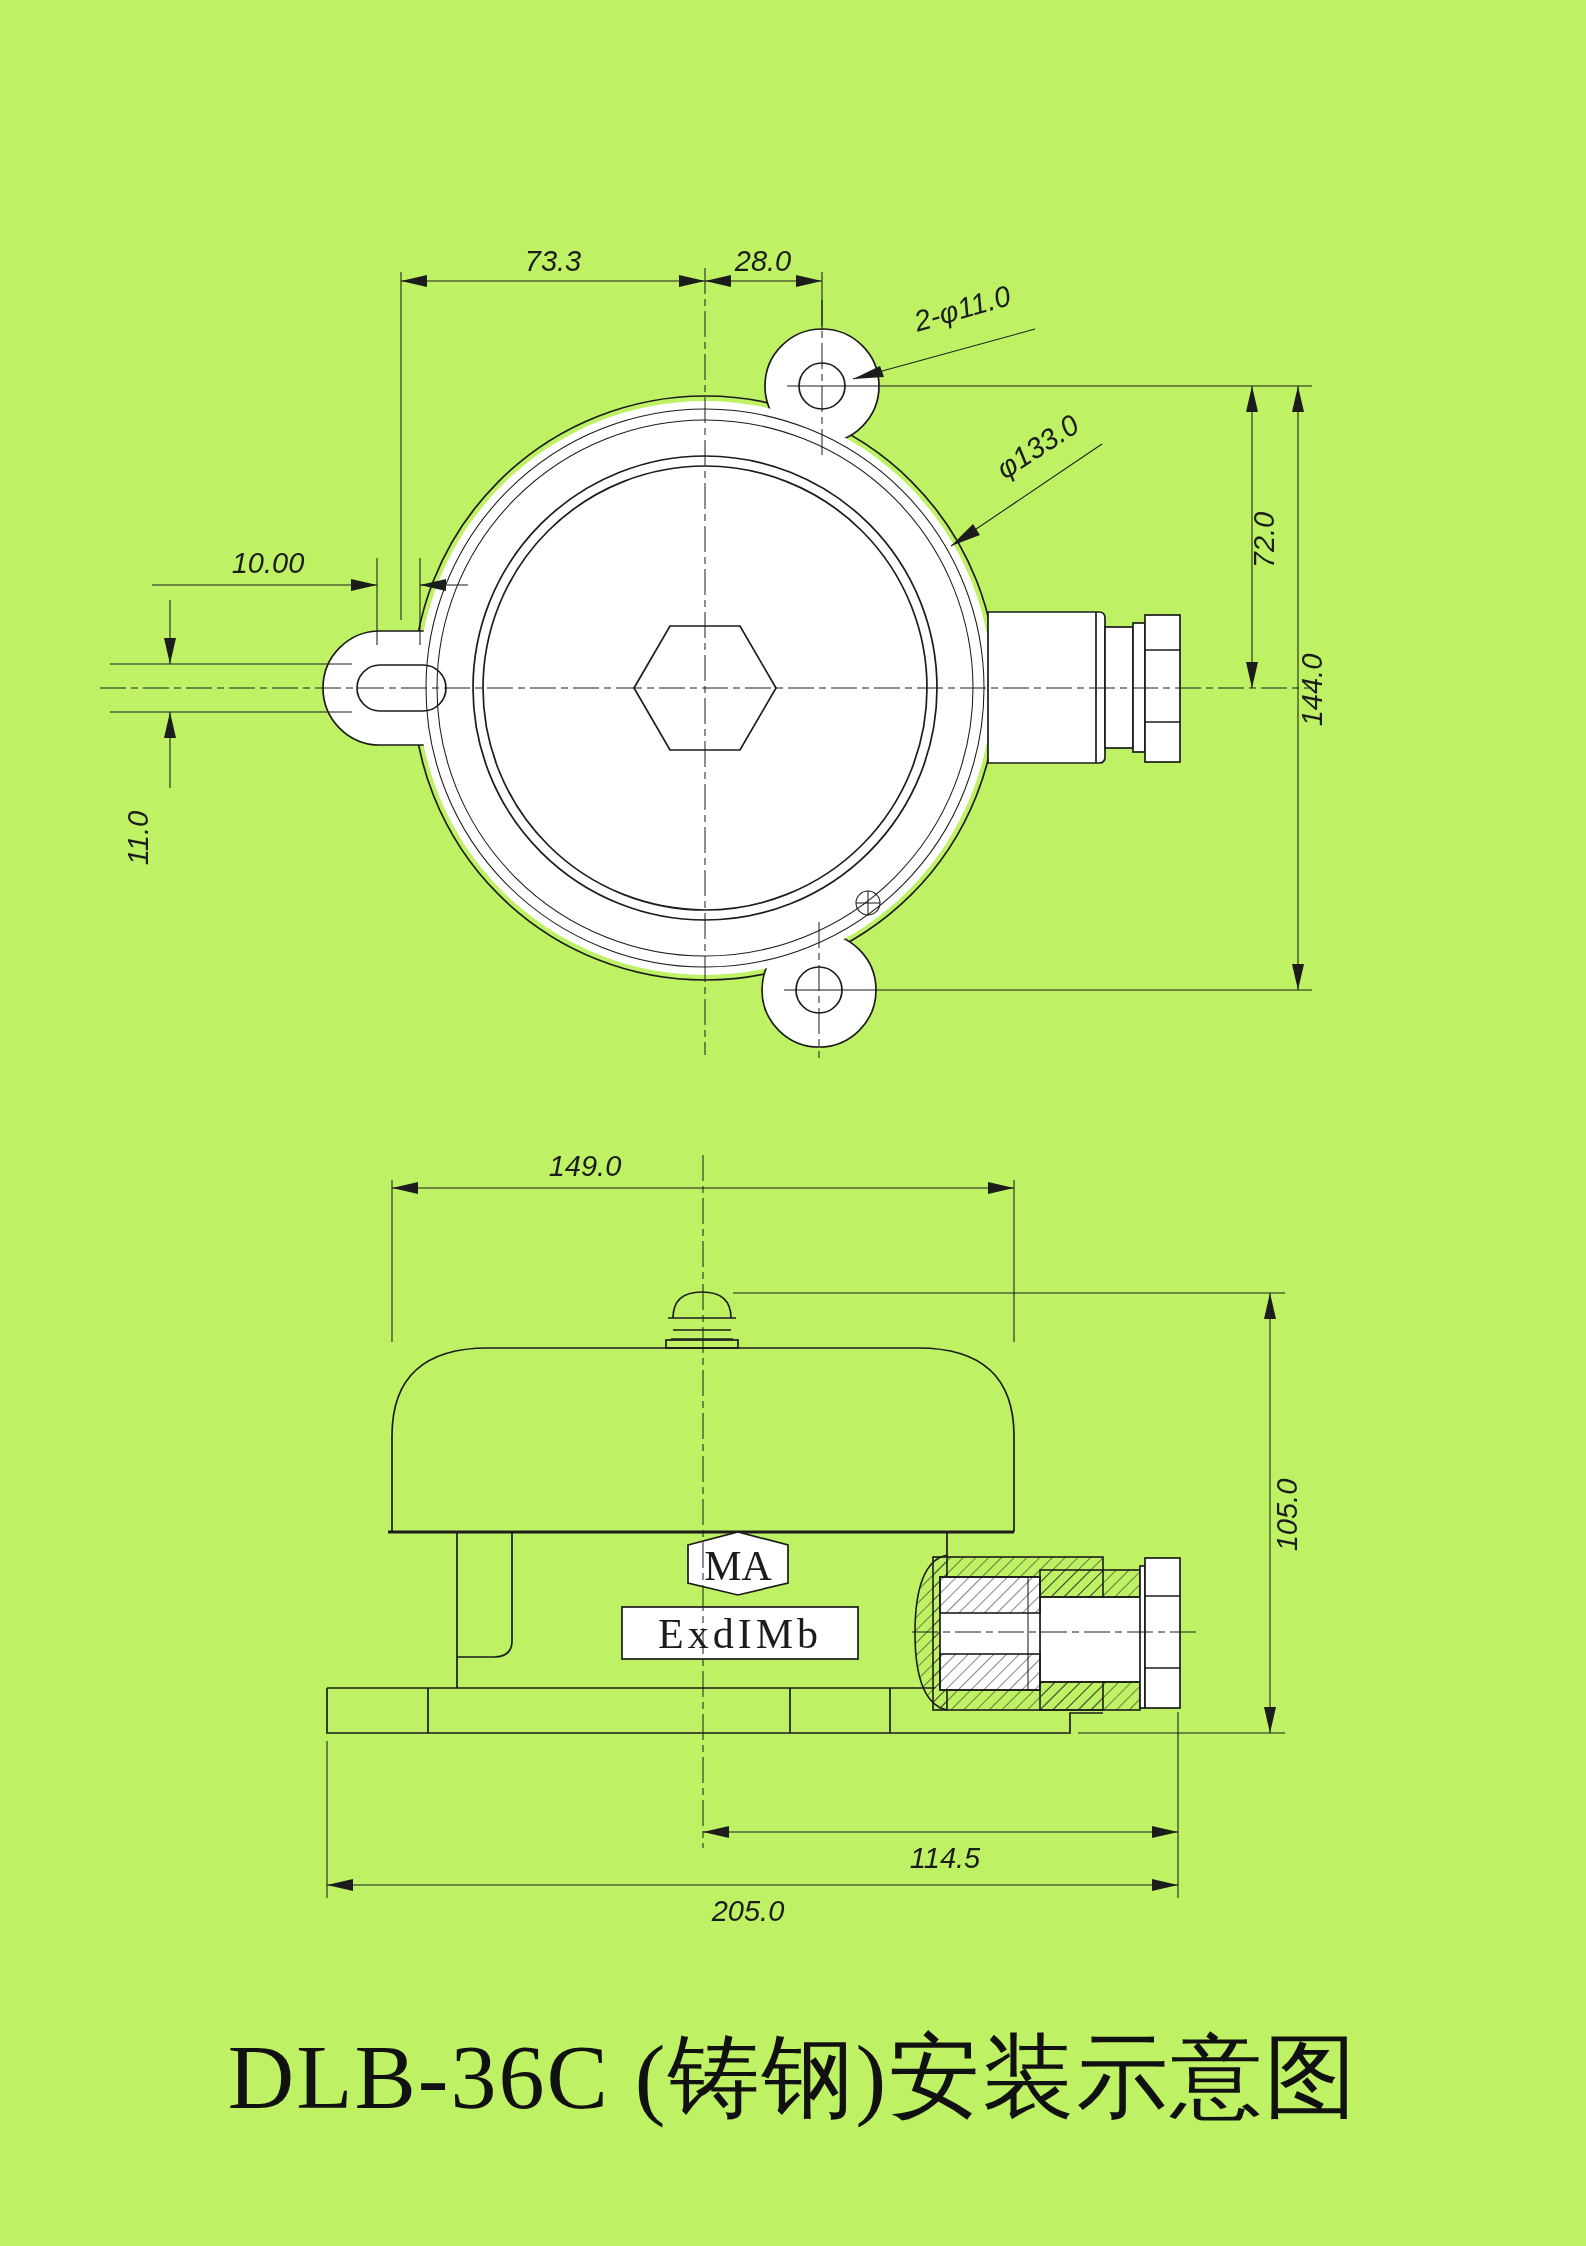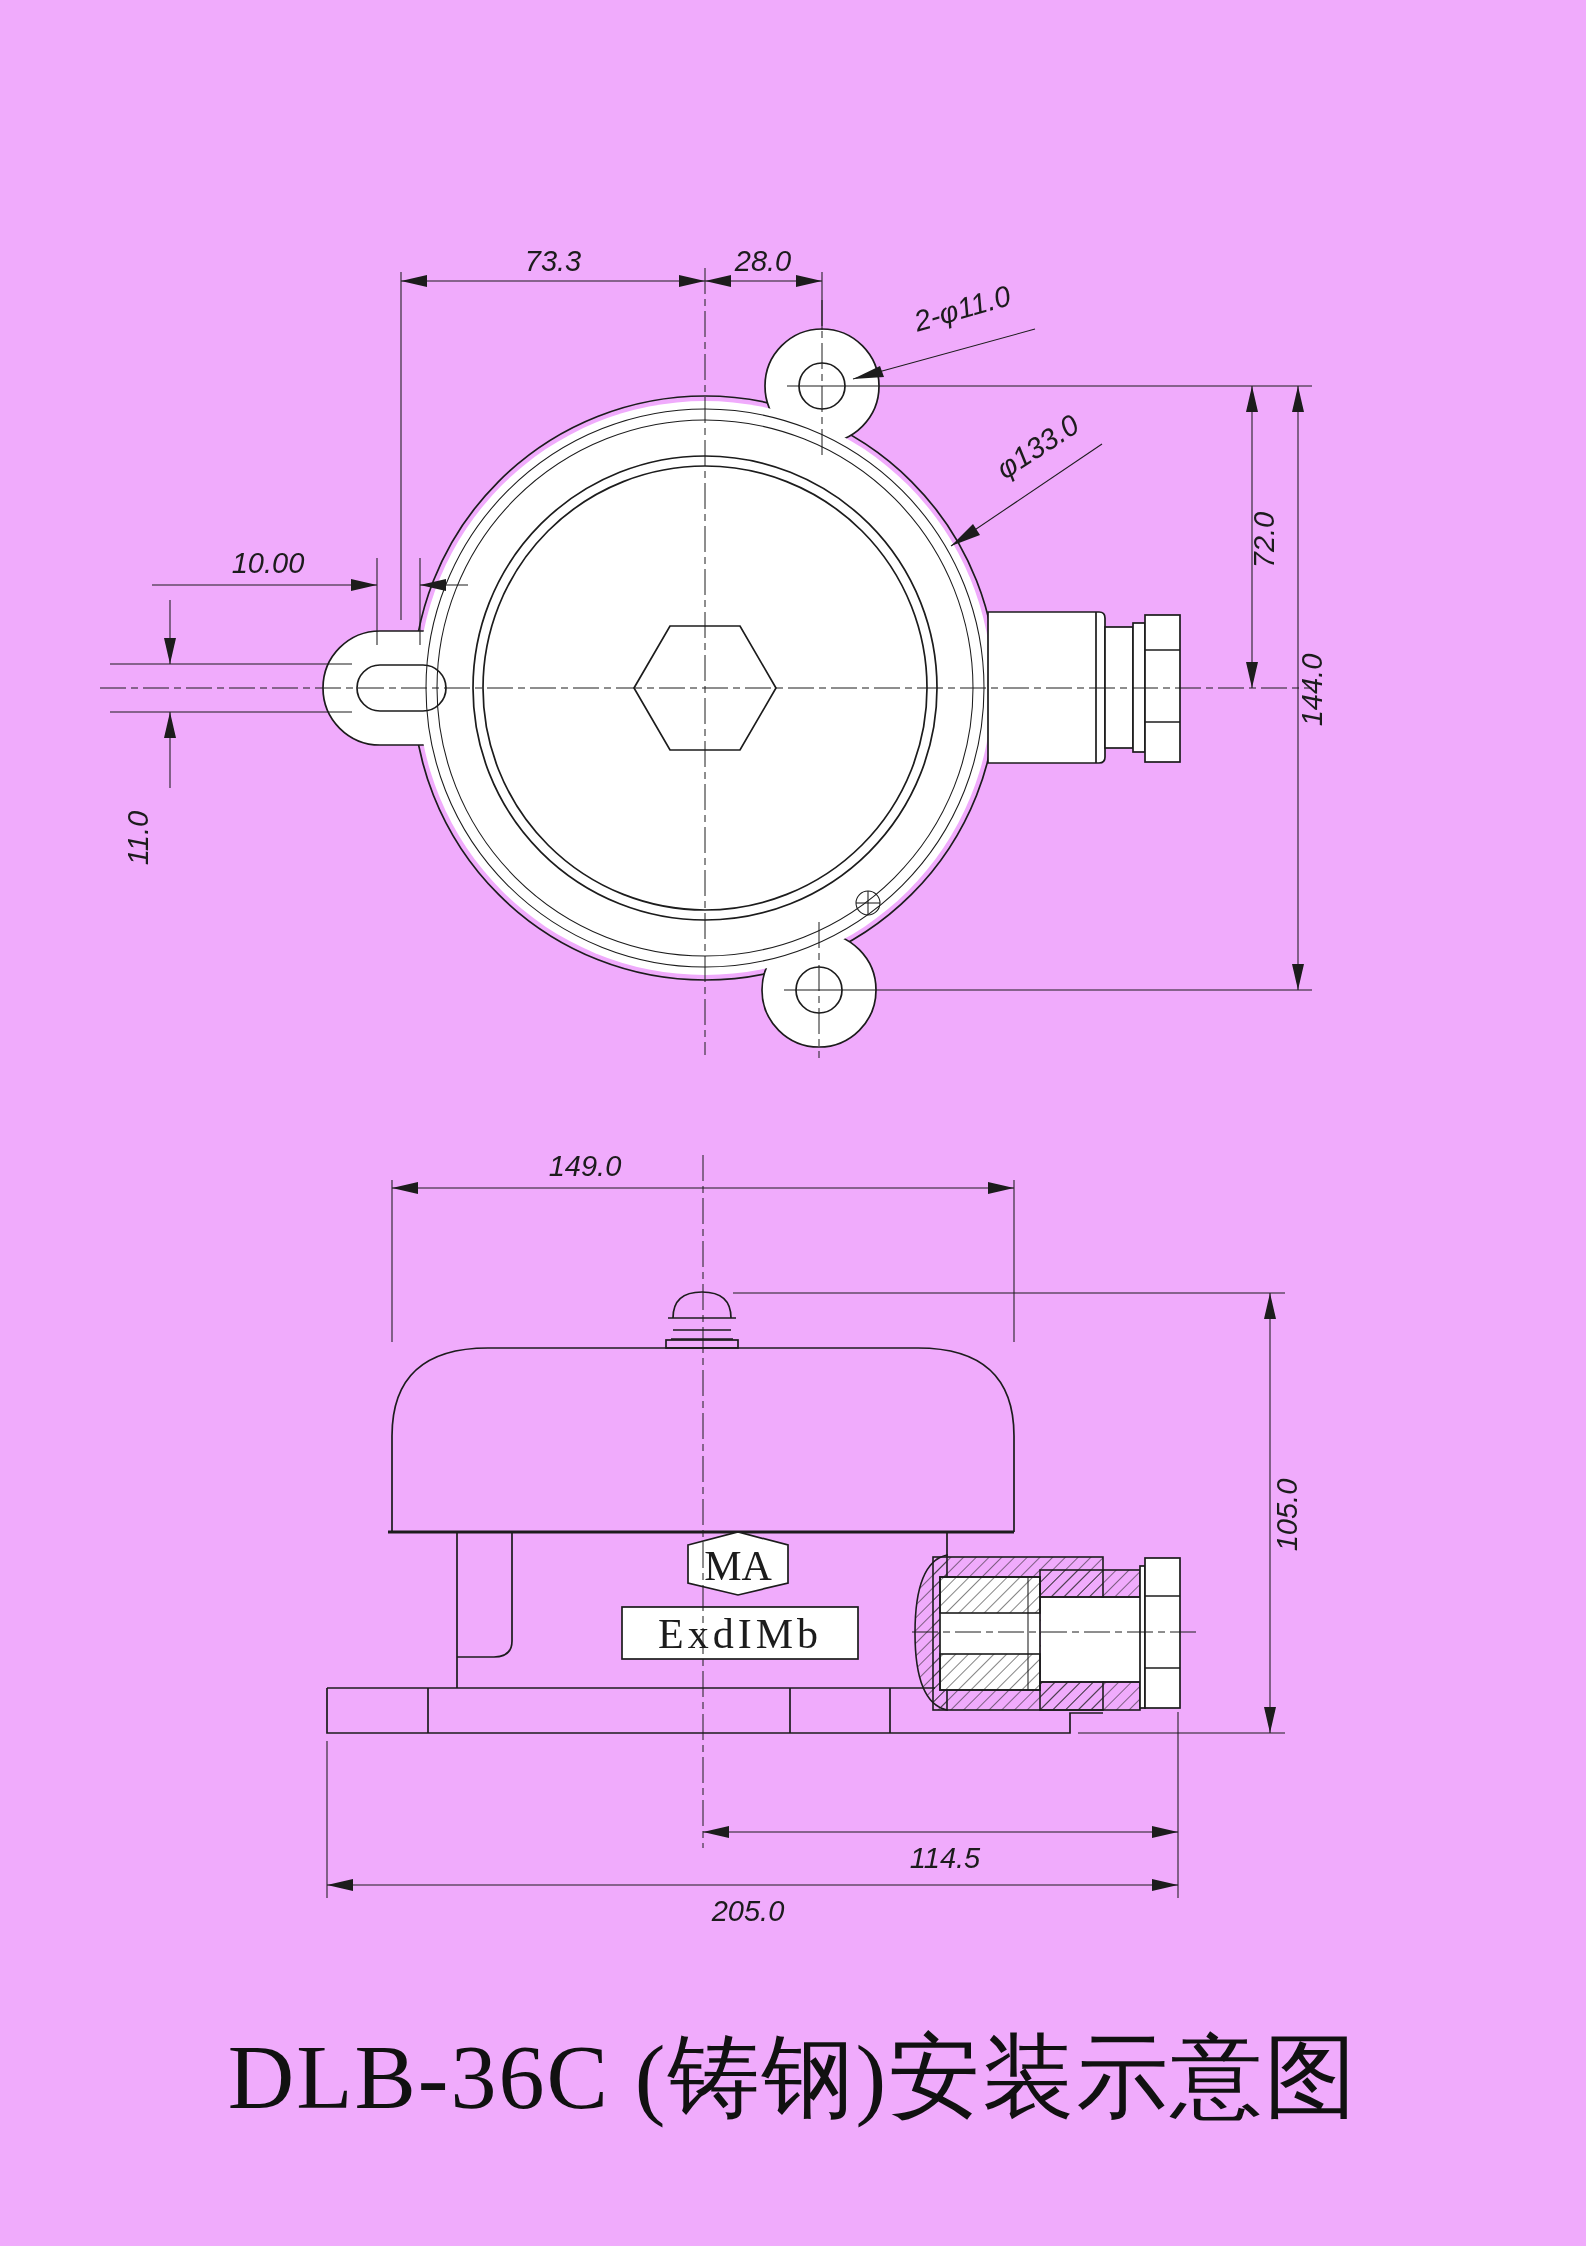--- a/index.html
+++ b/index.html
@@ -1,17 +1,17 @@
 <!DOCTYPE html>
 <html><head>
 <meta charset="utf-8">
 <style>
   html,body{margin:0;padding:0;background:#e8e8e8;}
   .sheet{
-    position:relative;width:1586px;height:2246px;background:#f0abfc;
+    position:relative;width:1586px;height:2246px;background:#bef264;
     font-family:"Liberation Sans",sans-serif;overflow:hidden;
   }
   svg{display:block}
   .ln  {stroke:#1c1c1c;fill:none;stroke-width:1.7;}
   .lnb {stroke:#1c1c1c;fill:none;stroke-width:2.8;}
   .lnt {stroke:#1c1c1c;fill:none;stroke-width:1.05;}
   .cl  {stroke:#1c1c1c;fill:none;stroke-width:1;stroke-dasharray:26 5 7 5;}
   .wfill{fill:#ffffff;stroke:none;}
   .wln {fill:#ffffff;stroke:#1c1c1c;stroke-width:1.7;}
   .hat {fill:url(#hatch);stroke:#1c1c1c;stroke-width:1.6;}

